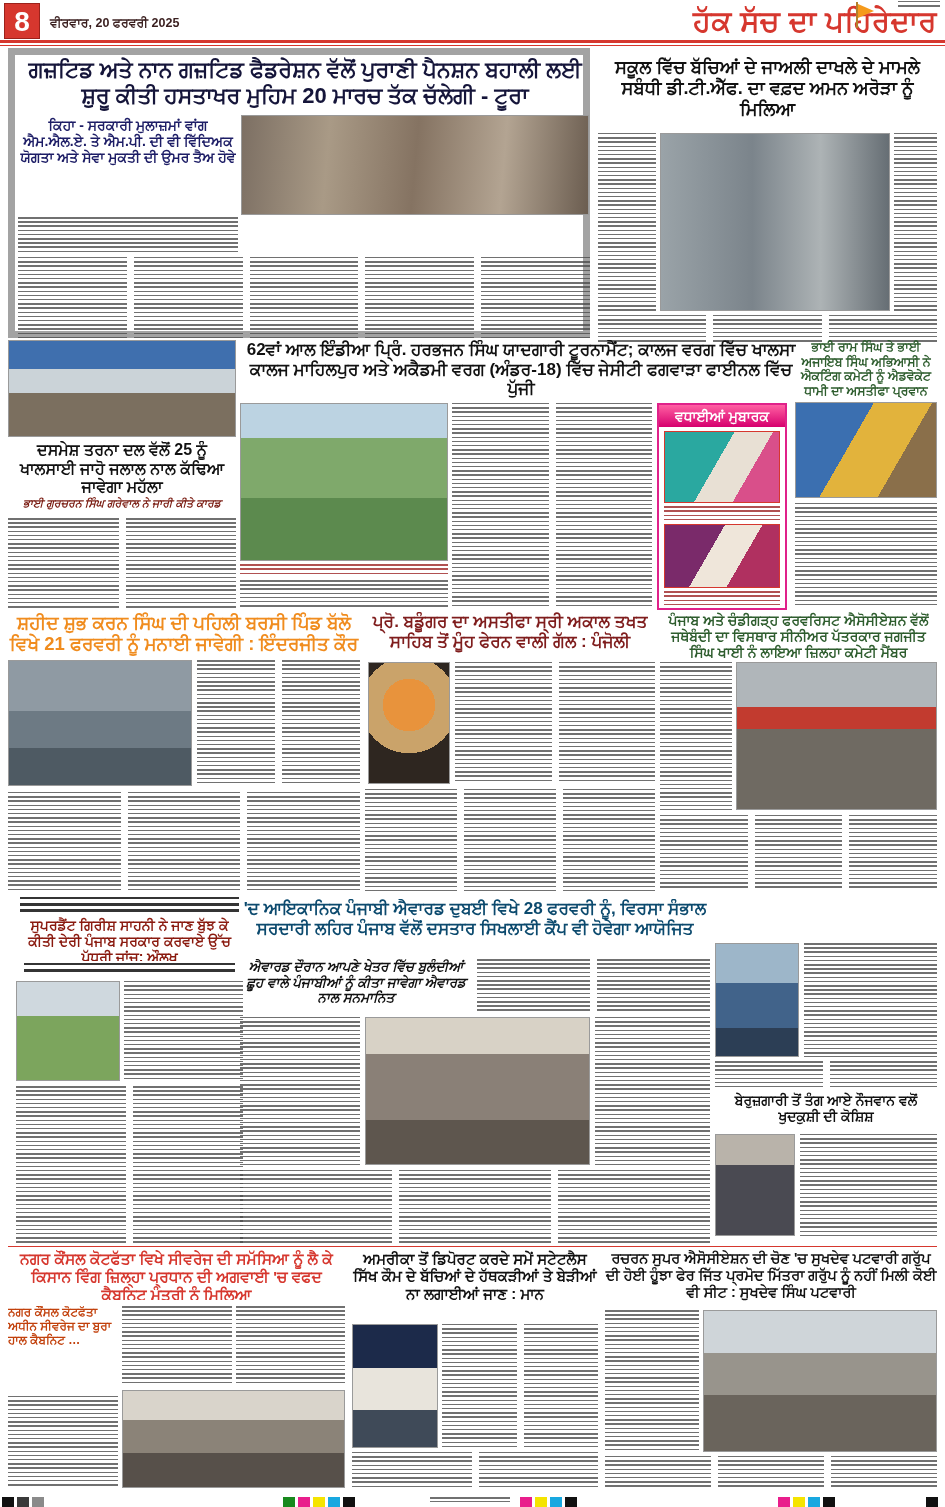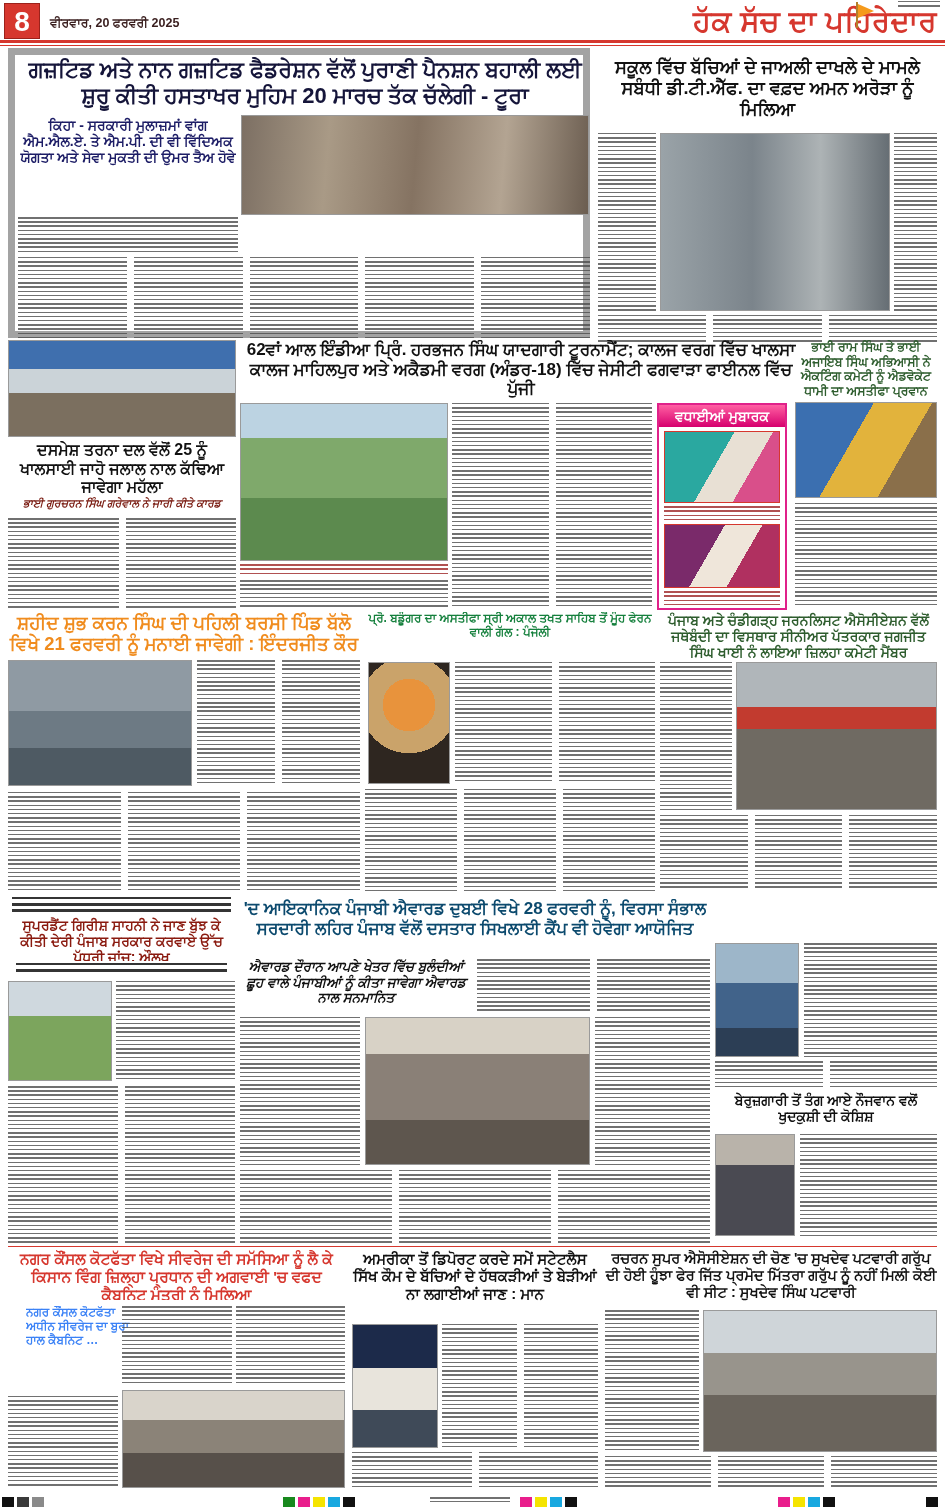--- a/index.html
+++ b/index.html
@@ -109,45 +109,45 @@
         <div></div>
     </div>
     <div class="abs cols" style="left:0;top:180px;width:352px;height:100px;">
       <div></div>
         <div></div>
         <div></div>
     </div>
   </div>
 
   <div class="abs" style="left:365px;top:612px;width:290px;height:283px;">
-    <div class="abs hl" style="left:0;top:0;width:290px;height:46px;font-size:12px;color:#15803d;">ਪ੍ਰੋ. ਬਡੂੰਗਰ ਦਾ ਅਸਤੀਫਾ ਸ੍ਰੀ ਅਕਾਲ ਤਖਤ ਸਾਹਿਬ ਤੋਂ ਮੂੰਹ ਫੇਰਨ ਵਾਲੀ ਗੱਲ : ਪੰਜੋਲੀ</div>
+    <div class="abs hl" style="left:0;top:0;width:290px;height:46px;font-size:17px;color:#7f1d1d;">ਪ੍ਰੋ. ਬਡੂੰਗਰ ਦਾ ਅਸਤੀਫਾ ਸ੍ਰੀ ਅਕਾਲ ਤਖਤ ਸਾਹਿਬ ਤੋਂ ਮੂੰਹ ਫੇਰਨ ਵਾਲੀ ਗੱਲ : ਪੰਜੋਲੀ</div>
     <div class="abs photo" style="left:3px;top:50px;width:82px;height:122px;background:radial-gradient(circle at 50% 35%,#e8933c 0 30%,#caa36a 30% 55%,#2e2620 55%);"></div>
     <div class="abs cols" style="left:90px;top:50px;width:200px;height:122px;">
       <div></div>
         <div></div>
     </div>
     <div class="abs cols" style="left:0;top:177px;width:290px;height:102px;">
       <div></div>
         <div></div>
         <div></div>
     </div>
   </div>
 
   <div class="abs" style="left:660px;top:612px;width:277px;height:283px;">
-    <div class="abs hl" style="left:0;top:0;width:277px;height:46px;font-size:14px;color:#2e5d2e;">ਪੰਜਾਬ ਅਤੇ ਚੰਡੀਗੜ੍ਹ ਜਰਨਲਿਸਟ ਐਸੋਸੀਏਸ਼ਨ ਵੱਲੋਂ ਜਥੇਬੰਦੀ ਦਾ ਵਿਸਥਾਰ ਸੀਨੀਅਰ ਪੱਤਰਕਾਰ ਜਗਜੀਤ ਸਿੰਘ ਖਾਈ ਨੂੰ ਲਾਇਆ ਜ਼ਿਲ੍ਹਾ ਕਮੇਟੀ ਮੈਂਬਰ</div>
+    <div class="abs hl" style="left:0;top:0;width:277px;height:46px;font-size:14px;color:#2e5d2e;">ਪੰਜਾਬ ਅਤੇ ਚੰਡੀਗੜ੍ਹ ਫਰਵਰਿਸਟ ਐਸੋਸੀਏਸ਼ਨ ਵੱਲੋਂ ਜਥੇਬੰਦੀ ਦਾ ਵਿਸਥਾਰ ਸੀਨੀਅਰ ਪੱਤਰਕਾਰ ਜਗਜੀਤ ਸਿੰਘ ਖਾਈ ਨੂੰ ਲਾਇਆ ਜ਼ਿਲ੍ਹਾ ਕਮੇਟੀ ਮੈਂਬਰ</div>
     <div class="abs g" style="left:0;top:50px;width:72px;height:148px;"></div>
     <div class="abs photo" style="left:76px;top:50px;width:201px;height:148px;background:linear-gradient(180deg,#b0b6ba 0 30%,#c23b2f 30% 45%,#6f6a62 45%);"></div>
     <div class="abs cols" style="left:0;top:203px;width:277px;height:76px;">
       <div></div>
         <div></div>
         <div></div>
     </div>
   </div>
 
-  <div class="abs" style="left:8px;top:897px;width:227px;height:348px;">
+  <div class="abs" style="left:16px;top:897px;width:227px;height:348px;">
     <div class="abs gb" style="left:4px;top:0;width:219px;height:16px;"></div>
     <div class="abs hl" style="left:0;top:20px;width:227px;height:44px;font-size:14px;color:#8a1a0f;">ਸੁਪਰਡੈਂਟ ਗਿਰੀਸ਼ ਸਾਹਨੀ ਨੇ ਜਾਣ ਬੁੱਝ ਕੇ ਕੀਤੀ ਦੇਰੀ ਪੰਜਾਬ ਸਰਕਾਰ ਕਰਵਾਏ ਉੱਚ ਪੱਧਰੀ ਜਾਂਚ: ਔਲਖ</div>
     <div class="abs gb" style="left:8px;top:66px;width:211px;height:12px;"></div>
     <div class="abs photo" style="left:0;top:84px;width:104px;height:100px;background:linear-gradient(180deg,#cfd8de 0 35%,#7ca55d 35%);"></div>
     <div class="abs g" style="left:108px;top:84px;width:119px;height:100px;"></div>
     <div class="abs cols" style="left:0;top:189px;width:227px;height:157px;">
       <div></div>
         <div></div>
     </div>
   </div>
@@ -181,21 +181,21 @@
   <div class="abs" style="left:715px;top:1092px;width:222px;height:153px;">
     <div class="abs hl" style="left:0;top:0;width:222px;height:38px;font-size:14px;color:#111;">ਬੇਰੁਜ਼ਗਾਰੀ ਤੋਂ ਤੰਗ ਆਏ ਨੌਜਵਾਨ ਵਲੋਂ ਖੁਦਕੁਸ਼ੀ ਦੀ ਕੋਸ਼ਿਸ਼</div>
     <div class="abs photo" style="left:0;top:42px;width:80px;height:102px;background:linear-gradient(180deg,#b9b3aa 0 30%,#4a4a52 30%);"></div>
     <div class="abs g" style="left:85px;top:42px;width:137px;height:102px;"></div>
   </div>
 
   <div class="abs rule-red" style="left:8px;top:1246px;width:929px;height:1px;"></div>
 
   <div class="abs" style="left:8px;top:1250px;width:337px;height:240px;">
     <div class="abs hl" style="left:0;top:0;width:337px;height:50px;font-size:15.5px;color:#d6372e;">ਨਗਰ ਕੌਂਸਲ ਕੋਟਫੱਤਾ ਵਿਖੇ ਸੀਵਰੇਜ ਦੀ ਸਮੱਸਿਆ ਨੂੰ ਲੈ ਕੇ ਕਿਸਾਨ ਵਿੰਗ ਜ਼ਿਲ੍ਹਾ ਪ੍ਰਧਾਨ ਦੀ ਅਗਵਾਈ 'ਚ ਵਫਦ ਕੈਬਨਿਟ ਮੰਤਰੀ ਨੂੰ ਮਿਲਿਆ</div>
-    <div class="abs hl" style="left:0;top:56px;width:110px;height:84px;font-size:12px;color:#3b82f6;text-align:left;margin-left:18px;">ਨਗਰ ਕੌਂਸਲ ਕੋਟਫੱਤਾ ਅਧੀਨ ਸੀਵਰੇਜ ਦਾ ਬੁਰਾ ਹਾਲ ਕੈਬਨਿਟ …</div>
+    <div class="abs hl" style="left:0;top:56px;width:110px;height:84px;font-size:12px;color:#c2410c;text-align:left;">ਨਗਰ ਕੌਂਸਲ ਕੋਟਫੱਤਾ ਅਧੀਨ ਸੀਵਰੇਜ ਦਾ ਬੁਰਾ ਹਾਲ ਕੈਬਨਿਟ …</div>
     <div class="abs g" style="left:0;top:146px;width:110px;height:92px;"></div>
     <div class="abs g" style="left:114px;top:56px;width:110px;height:80px;"></div>
     <div class="abs g" style="left:228px;top:56px;width:109px;height:80px;"></div>
     <div class="abs photo" style="left:114px;top:140px;width:223px;height:98px;background:linear-gradient(180deg,#d9d4cb 0 30%,#8b8378 30% 65%,#57504a 65%);"></div>
   </div>
 
   <div class="abs" style="left:352px;top:1250px;width:246px;height:240px;">
     <div class="abs hl" style="left:0;top:0;width:246px;height:70px;font-size:15px;color:#111;">ਅਮਰੀਕਾ ਤੋਂ ਡਿਪੋਰਟ ਕਰਦੇ ਸਮੇਂ ਸਟੇਟਲੈਸ ਸਿੱਖ ਕੌਮ ਦੇ ਬੱਚਿਆਂ ਦੇ ਹੱਥਕੜੀਆਂ ਤੇ ਬੇੜੀਆਂ ਨਾ ਲਗਾਈਆਂ ਜਾਣ : ਮਾਨ</div>
     <div class="abs photo" style="left:0;top:74px;width:86px;height:124px;background:linear-gradient(180deg,#1c2a4a 0 35%,#e8e4dc 35% 70%,#3f4a58 70%);"></div>
     <div class="abs cols" style="left:90px;top:74px;width:156px;height:124px;">

